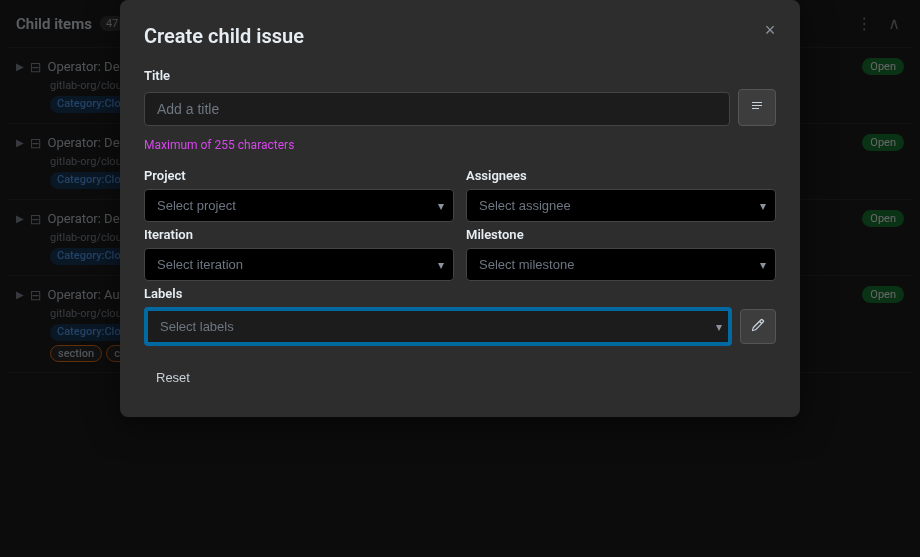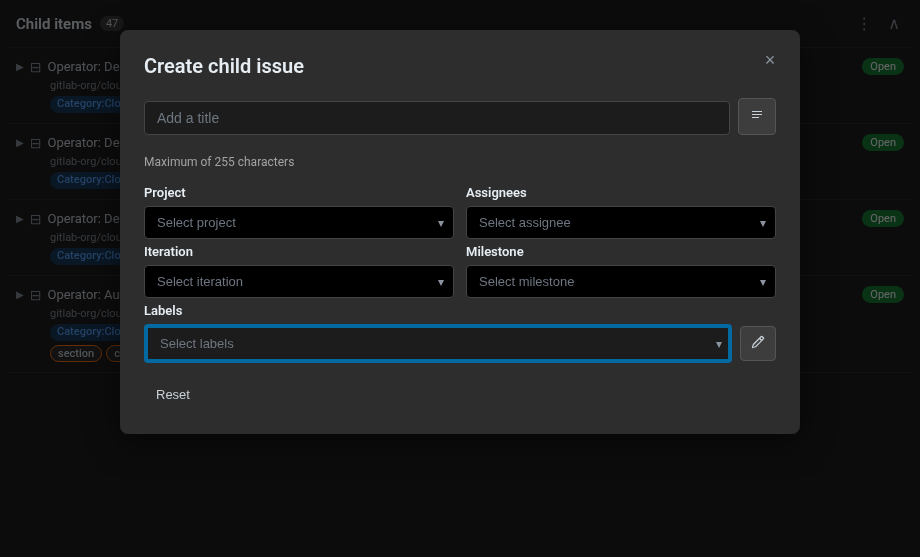--- a/index.html
+++ b/index.html
@@ -125,21 +125,20 @@
     .tag-teal { background: #0d2d3a; color: #39c5cf; }
 
     
     .overlay {
       position: absolute;
       top: 0; left: 0; right: 0; bottom: 0;
       background: rgba(0,0,0,0.6);
       display: flex;
       align-items: flex-start;
       justify-content: center;
-      padding-top: 30px;
       z-index: 10;
     }
 
     
     .modal {
       background: #2d2d2d;
       border-radius: 8px;
       width: 680px;
       padding: 24px;
       position: relative;
@@ -175,22 +174,22 @@
     .form-label {
       font-size: 13px;
       font-weight: 600;
       color: #e6edf3;
       margin-bottom: 6px;
       display: block;
     }
 
     .form-hint {
       font-size: 12px;
-      color: #a3a3a3;
-      margin-top: 20px;
+      color: #d946ef;
+      margin-top: 12px;
     }
 
     .title-row {
       display: flex;
       gap: 8px;
       align-items: flex-end;
     }
 
     .title-input {
       flex: 1;
@@ -389,20 +388,21 @@
     </div>
   </div>
 </div>
 
 <div class="overlay">
   <div class="modal">
     <h2 class="modal-title">Create child issue</h2>
     <button class="modal-close">×</button>
 
     <div class="form-section">
+      <label class="form-label">Title</label>
       <div class="title-row">
         <input class="title-input" type="text" placeholder="Add a title" style="">
         <button class="title-icon-btn">
           <svg width="16" height="16" viewBox="0 0 16 16" fill="currentColor">
             <path d="M3 4h10v1H3V4zm0 3h10v1H3V7zm0 3h7v1H3v-1z"></path>
           </svg>
         </button>
       </div>
       <div class="form-hint">Maximum of 255 characters</div>
     </div>

